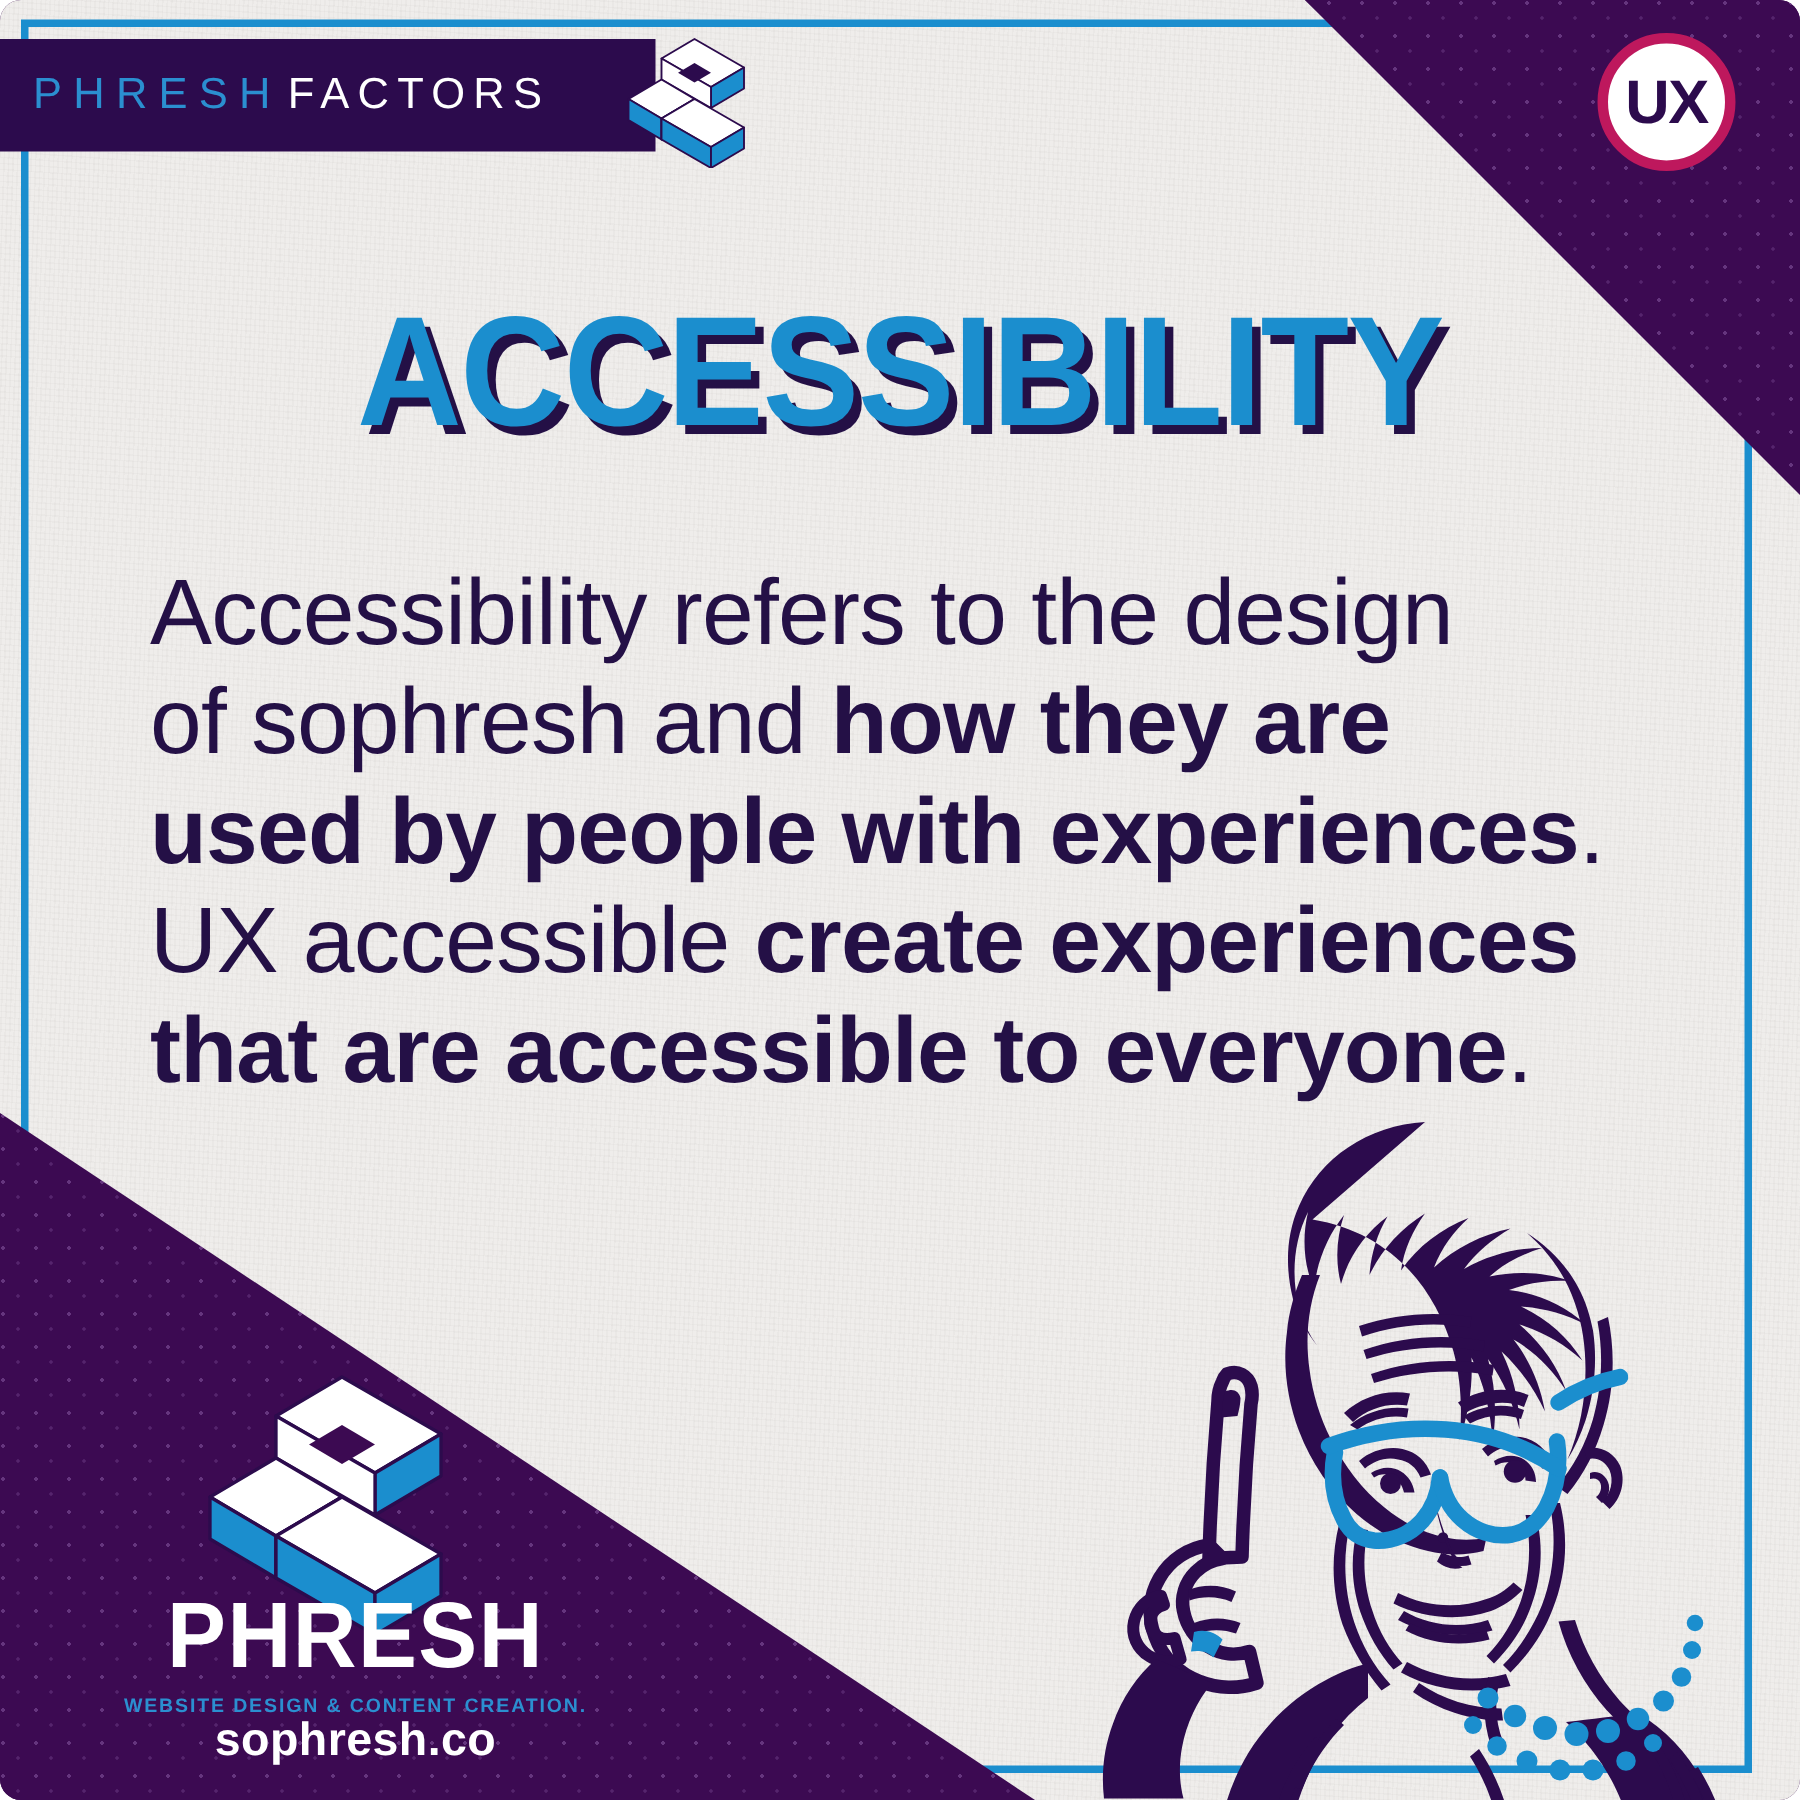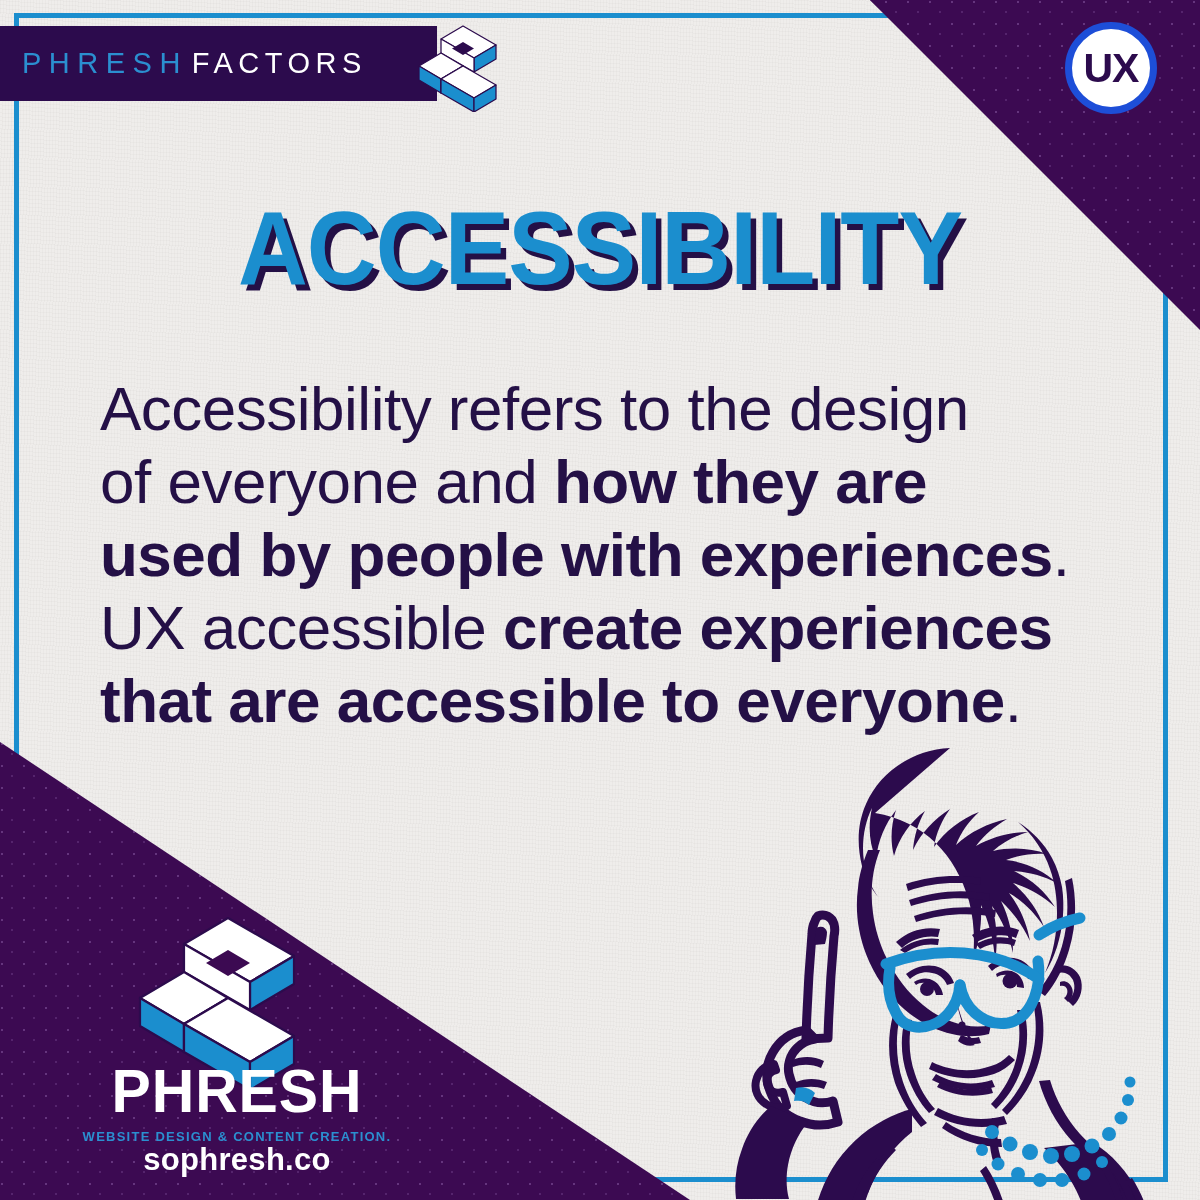--- a/index.html
+++ b/index.html
@@ -7,20 +7,21 @@
     padding: 0;
     background: #ffffff;
   }
   #canvas {
     position: relative;
     width: 1200px;
     height: 1200px;
     overflow: hidden;
     font-family: "Liberation Sans", sans-serif;
     background: #efedeb;
+    border-radius: 14px;
   }
 
   
   .purple-bg {
     position: absolute;
     inset: 0;
     background-color: #3c0a52;
     background-image:
       radial-gradient(circle at 2px 2px, rgba(185,140,215,0.33) 1.1px, transparent 1.3px),
       radial-gradient(circle at 12px 12px, rgba(185,140,215,0.20) 1.0px, transparent 1.2px);
@@ -121,21 +122,21 @@
 
   
   .ux-badge {
     position: absolute;
     left: 1065px;
     top: 22px;
     width: 92px;
     height: 92px;
     border-radius: 50%;
     background: #ffffff;
-    border: 7px solid #1d4ed8;
+    border: 7px solid #be185d;
     box-sizing: border-box;
     display: flex;
     align-items: center;
     justify-content: center;
   }
   .ux-badge span {
     font-size: 41px;
     font-weight: 700;
     color: #2c0b4d;
     letter-spacing: -1px;
@@ -261,21 +262,21 @@
   </div>
 
   <div class="ux-badge">
     <span>UX</span>
   </div>
 
   <div class="title">ACCESSIBILITY</div>
 
   <div class="body-copy">
       <div><span>Accessibility refers to the design</span></div>
-      <div><span>of everyone and </span><b>how they are</b></div>
+      <div><span>of sophresh and </span><b>how they are</b></div>
       <div><b>used by people with experiences</b><span>.</span></div>
       <div><span>UX accessible </span><b>create experiences</b></div>
       <div><b>that are accessible to everyone</b><span>.</span></div>
     </div>
 
   <div class="illustration">
     <svg viewBox="0 0 500 470" width="500" height="470" aria-hidden="true">
       <g fill="#2c0b4d">
 
         <path d="M250 18c-38 2-70 24-84 56-9 20-9 42-4 62 3 12 9 22 16 31-10-14-15-31-15-49 0-14 3-28 9-40-4 17-3 35 4 51 2-18 9-35 20-49-5 15-6 31-2 46 5-18 16-34 31-45-7 12-11 25-12 39 8-17 21-31 37-41-8 11-14 24-16 38 11-16 27-28 45-35-10 9-18 20-23 33 14-13 32-22 51-26-12 7-23 16-31 27 16-9 34-14 52-14-13 4-25 10-35 19 18-4 37-3 54 3-14-1-28 1-41 6 19 2 37 10 51 23-13-7-28-11-43-12 17 8 31 20 41 36-12-11-26-19-42-24 14 12 25 27 31 44-9-14-21-26-35-34 11 14 18 31 21 48-7-15-17-29-29-40 8 16 12 34 12 52-4-17-11-33-21-47 5 18 6 37 3 55-1-20-6-39-14-56 1 19-2 38-8 55 2-20 1-40-4-59-13-46-45-80-94-88z"></path>

